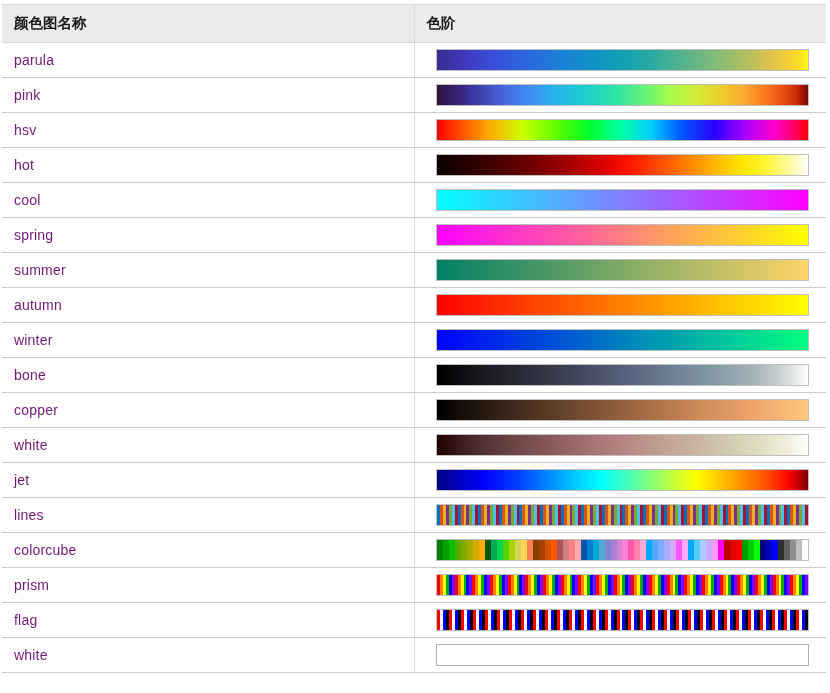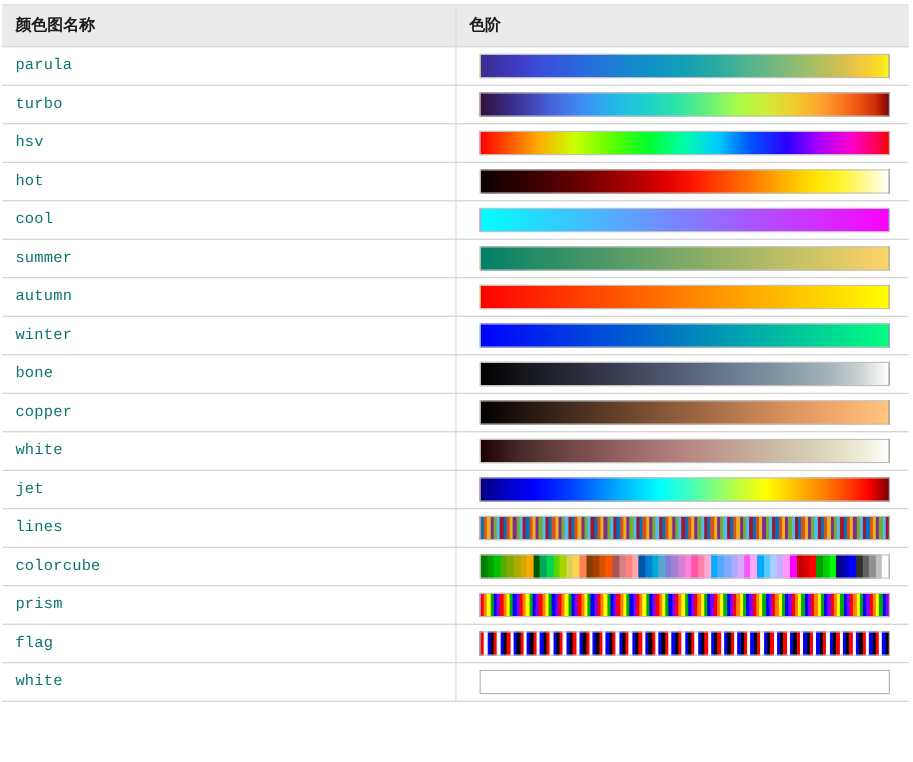--- a/index.html
+++ b/index.html
@@ -48,23 +48,23 @@
   }
   tbody td {
     border-bottom: 1px solid #cccccc;
     padding: 0;
     height: 34px;
     vertical-align: middle;
   }
   tbody td.name-cell {
     border-right: 1px solid #d9d9d9;
     padding-left: 12px;
-    font-family: Liberation Mono, monospace;
+    font-family: Liberation Sans, sans-serif;
     font-size: 14px;
-    color: #0f766e;
+    color: #701a75;
     letter-spacing: 0.2px;
     white-space: nowrap;
   }
   tbody td.ramp-cell {
     padding-left: 21px;
     padding-right: 18px;
   }
   tbody tr:first-child td {
     border-top: none;
   }
@@ -100,41 +100,47 @@
       </tr>
     </thead>
     <tbody id="tbody">
         <tr>
           <td class="name-cell">parula</td>
           <td class="ramp-cell">
             <div class="ramp" style="background: linear-gradient(to right, rgb(59, 45, 144) 0%, rgb(62, 53, 181) 6%, rgb(59, 75, 216) 14%, rgb(43, 102, 224) 24%, rgb(28, 127, 212) 33%, rgb(15, 146, 198) 42%, rgb(18, 160, 180) 50%, rgb(42, 171, 160) 58%, rgb(79, 179, 145) 65%, rgb(124, 186, 122) 74%, rgb(170, 191, 99) 82%, rgb(216, 192, 78) 89%, rgb(246, 203, 58) 94%, rgb(251, 225, 33) 98%, rgb(249, 251, 21) 100%);"></div>
           </td>
         </tr>
         <tr>
-          <td class="name-cell">turbo</td>
+          <td class="name-cell">pink</td>
           <td class="ramp-cell">
             <div class="ramp" style="background: linear-gradient(to right, rgb(48, 18, 59) 0%, rgb(59, 45, 143) 8%, rgb(69, 97, 216) 17%, rgb(63, 142, 245) 25%, rgb(38, 180, 235) 32%, rgb(27, 208, 205) 40%, rgb(44, 227, 167) 48%, rgb(111, 244, 114) 57%, rgb(168, 251, 74) 63%, rgb(209, 236, 54) 70%, rgb(240, 203, 43) 77%, rgb(253, 165, 49) 83%, rgb(250, 125, 32) 88%, rgb(234, 80, 17) 93%, rgb(202, 42, 4) 97%, rgb(122, 4, 3) 100%);"></div>
           </td>
         </tr>
         <tr>
           <td class="name-cell">hsv</td>
           <td class="ramp-cell">
             <div class="ramp" style="background: linear-gradient(to right, rgb(255, 0, 0) 0%, rgb(255, 170, 0) 14%, rgb(204, 255, 0) 23%, rgb(85, 255, 0) 33%, rgb(0, 255, 43) 41%, rgb(0, 255, 170) 50%, rgb(0, 204, 255) 58%, rgb(0, 85, 255) 66%, rgb(43, 0, 255) 75%, rgb(170, 0, 255) 83%, rgb(255, 0, 204) 91%, rgb(255, 0, 85) 97%, rgb(255, 0, 0) 100%);"></div>
           </td>
         </tr>
         <tr>
           <td class="name-cell">hot</td>
           <td class="ramp-cell">
             <div class="ramp" style="background: linear-gradient(to right, rgb(11, 0, 0) 0%, rgb(60, 0, 0) 14%, rgb(115, 0, 0) 26%, rgb(168, 0, 0) 36%, rgb(221, 0, 0) 45%, rgb(255, 22, 0) 52%, rgb(255, 77, 0) 60%, rgb(255, 132, 0) 68%, rgb(255, 183, 0) 75%, rgb(255, 228, 0) 82%, rgb(255, 243, 43) 88%, rgb(255, 248, 127) 93%, rgb(255, 252, 194) 97%, rgb(255, 255, 255) 100%);"></div>
           </td>
         </tr>
         <tr>
           <td class="name-cell">cool</td>
           <td class="ramp-cell">
             <div class="ramp" style="background: linear-gradient(to right, rgb(0, 255, 255) 0%, rgb(32, 223, 255) 12%, rgb(64, 191, 255) 25%, rgb(96, 159, 255) 38%, rgb(128, 127, 255) 50%, rgb(159, 96, 255) 62%, rgb(191, 64, 255) 75%, rgb(223, 32, 255) 88%, rgb(255, 0, 255) 100%);"></div>
+          </td>
+        </tr>
+        <tr>
+          <td class="name-cell">spring</td>
+          <td class="ramp-cell">
+            <div class="ramp" style="background: linear-gradient(to right, rgb(255, 0, 255) 0%, rgb(255, 32, 223) 12%, rgb(255, 64, 191) 25%, rgb(255, 95, 159) 38%, rgb(255, 127, 127) 50%, rgb(255, 159, 95) 62%, rgb(255, 191, 64) 75%, rgb(255, 223, 32) 88%, rgb(255, 255, 0) 100%);"></div>
           </td>
         </tr>
         <tr>
           <td class="name-cell">summer</td>
           <td class="ramp-cell">
             <div class="ramp" style="background: linear-gradient(to right, rgb(0, 128, 102) 0%, rgb(32, 138, 102) 12%, rgb(64, 148, 102) 25%, rgb(96, 159, 102) 38%, rgb(128, 170, 102) 50%, rgb(159, 180, 102) 62%, rgb(191, 191, 102) 75%, rgb(223, 201, 102) 88%, rgb(255, 212, 102) 100%);"></div>
           </td>
         </tr>
         <tr>
           <td class="name-cell">autumn</td>

